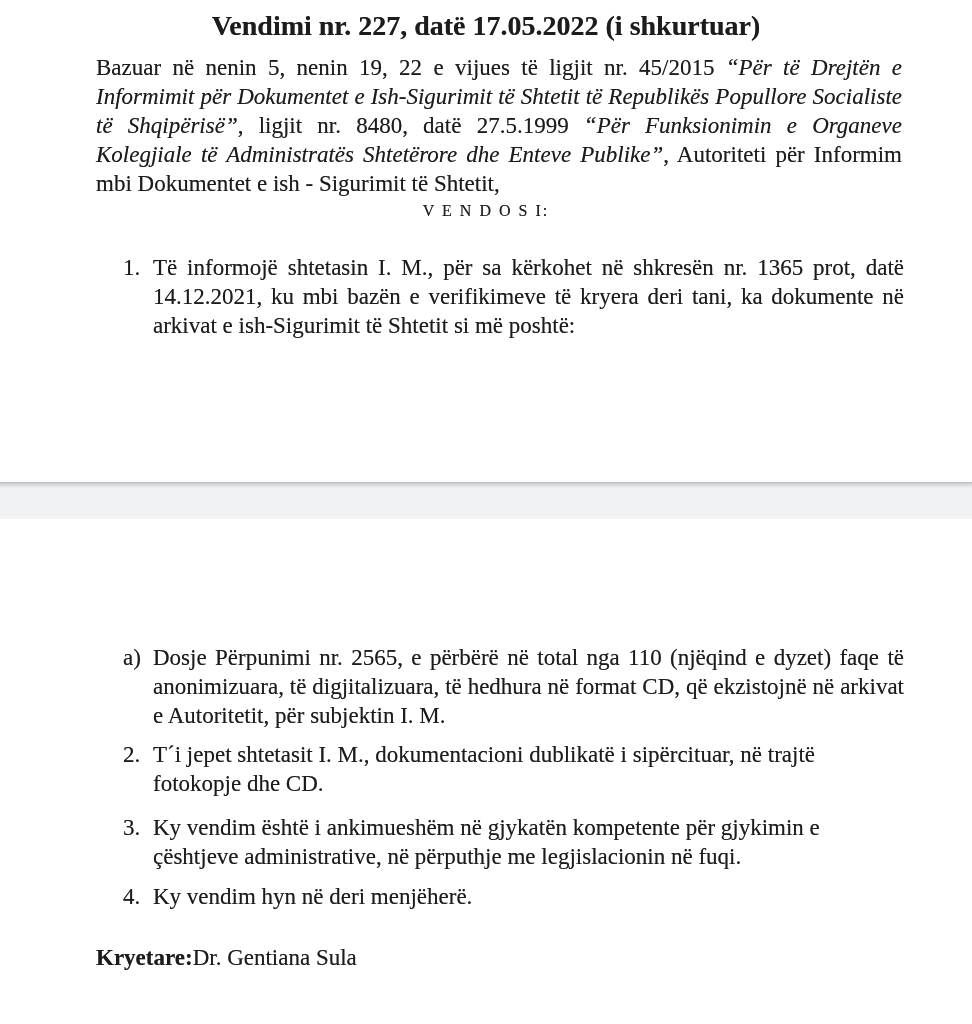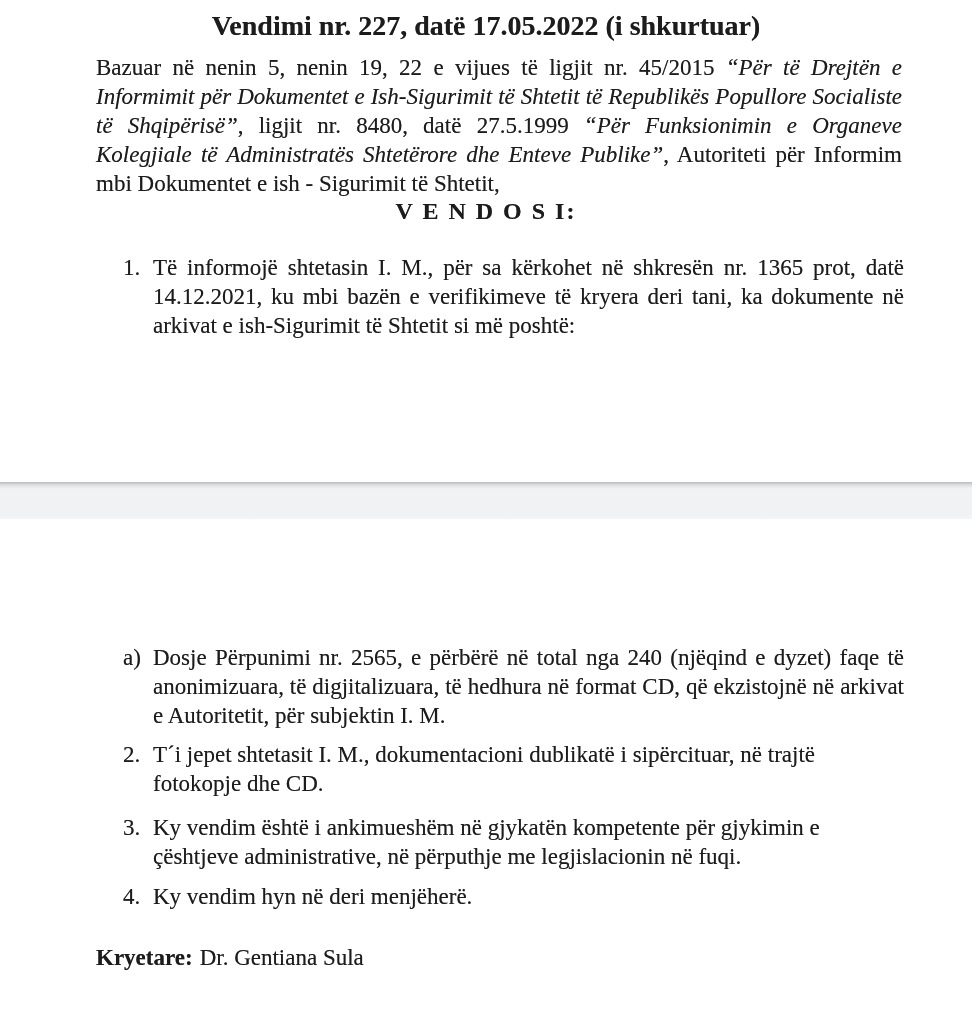--- a/index.html
+++ b/index.html
@@ -41,22 +41,22 @@
     text-align: justify;
     margin: 0;
   }
   .seg-italic { font-style: italic; }
   .decision-heading {
     position: absolute;
     top: 198px;
     left: 0;
     width: 100%;
     text-align: center;
-    font-weight: bold;
-    font-size: 24px;
+    font-weight: normal;
+    font-size: 16px;
     line-height: 26px;
     letter-spacing: 2px;
     margin: 0;
     text-shadow: 0 0 0.5px rgba(30,30,30,0.6);
   }
   .item {
     position: absolute;
     left: 123px;
     width: 781px;
     display: flex;
@@ -87,21 +87,21 @@
       #f1f2f4 33px,
       #f4f5f7 37px);
   }
   .signature {
     position: absolute;
     left: 96px;
     white-space: nowrap;
   }
   .sig-1 { top: 943px; }
   .sig-2 { top: 985px; }
-  .sig-label { font-weight: bold; margin-right: 7px; }
+  .sig-label { font-weight: bold; }
 </style>
 </head>
 <body>
 
 <div class="page">
 
   <h1 class="doc-title">Vendimi nr. 227, datë 17.05.2022 (i shkurtuar)</h1>
 
   <p class="preamble doc-text"><span>Bazuar në nenin 5, nenin 19, 22 e vijues të ligjit nr. 45/2015 </span><span class="seg-italic">“Për të Drejtën e Informimit për Dokumentet e Ish-Sigurimit të Shtetit të Republikës Popullore Socialiste të Shqipërisë”</span><span>, ligjit nr. 8480, datë 27.5.1999 </span><span class="seg-italic">“Për Funksionimin e Organeve Kolegjiale të Administratës Shtetërore dhe Enteve Publike”</span><span>, Autoriteti për Informim mbi Dokumentet e ish - Sigurimit të Shtetit,</span></p>
 
@@ -109,21 +109,21 @@
 
   <div class="item item-1 doc-text">
     <span class="marker">1.</span>
     <span class="text justify">Të informojë shtetasin I. M., për sa kërkohet në shkresën nr. 1365 prot, datë 14.12.2021, ku mbi bazën e verifikimeve të kryera deri tani, ka dokumente në arkivat e ish-Sigurimit të Shtetit si më poshtë:</span>
   </div>
 
   <div class="page-break-band"></div>
 
   <div class="item item-a doc-text">
     <span class="marker">a)</span>
-    <span class="text justify">Dosje Përpunimi nr. 2565, e përbërë në total nga 240 (njëqind e dyzet) faqe të anonimizuara, të digjitalizuara, të hedhura në format CD, që ekzistojnë në arkivat e Autoritetit, për subjektin I. M.</span>
+    <span class="text justify">Dosje Përpunimi nr. 2565, e përbërë në total nga 110 (njëqind e dyzet) faqe të anonimizuara, të digjitalizuara, të hedhura në format CD, që ekzistojnë në arkivat e Autoritetit, për subjektin I. M.</span>
   </div>
 
   <div class="item item-2 doc-text">
     <span class="marker">2.</span>
     <span class="text">T´i jepet shtetasit I. M., dokumentacioni dublikatë i sipërcituar, në trajtë fotokopje dhe CD.</span>
   </div>
 
   <div class="item item-3 doc-text">
     <span class="marker">3.</span>
     <span class="text">Ky vendim është i ankimueshëm në gjykatën kompetente për gjykimin e çështjeve administrative, në përputhje me legjislacionin në fuqi.</span>

